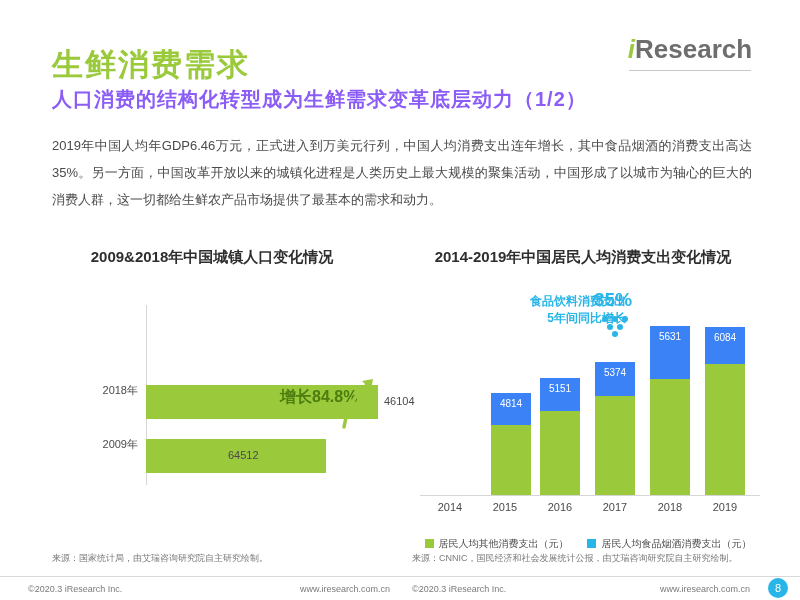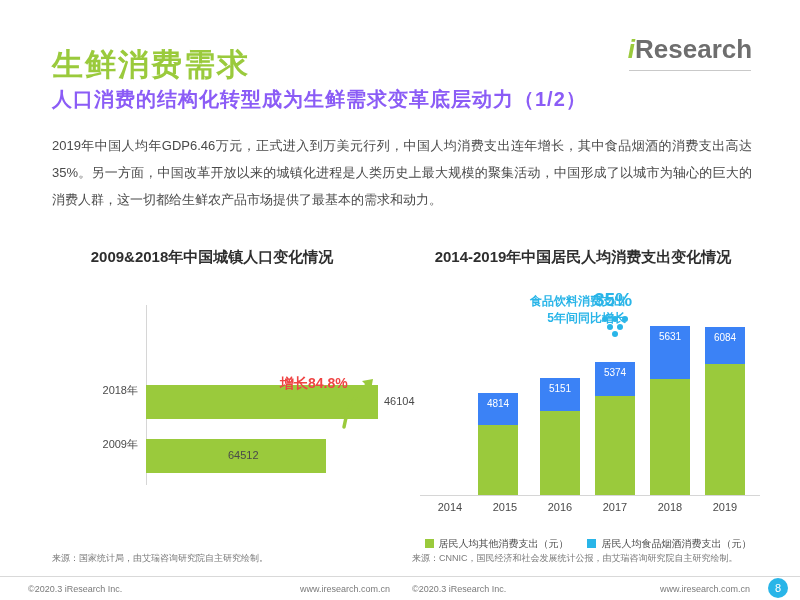--- a/index.html
+++ b/index.html
@@ -58,22 +58,22 @@
   .hbar-row{position:absolute;left:104px;height:34px;}
   .hbar{height:34px;background:#9ACA3C;}
   .hbar-label{
     position:absolute;left:0px;width:96px;text-align:right;
     font-size:11px;color:#4A4A4A;line-height:15px;
   }
   .hbar-val{
     position:absolute;font-size:11px;color:#4A4A4A;
   }
   .growth{
-    position:absolute;left:238px;top:88px;
-    font-size:14px;font-weight:bold;color:#ef4444;
+    position:absolute;left:238px;top:100px;
+    font-size:16px;font-weight:bold;color:#4d7c0f;
   }
   .arrow-svg{position:absolute;left:296px;top:86px;}
 
   
   .rc-plot{position:relative;width:370px;height:230px;margin-top:16px;}
   .rc-axis{position:absolute;left:22px;top:212px;width:340px;height:1px;background:#D6D6D6;}
   .col{position:absolute;bottom:18px;width:40px;}
   .seg-top{background:#3b82f6;width:100%;position:relative;}
   .seg-bot{background:#9ACA3C;width:100%;}
   .seg-val{
@@ -176,21 +176,21 @@
         <circle cx="25" cy="4" r="3" fill="#29B5E8"></circle>
         <circle cx="10" cy="12" r="3" fill="#29B5E8"></circle>
         <circle cx="20" cy="12" r="3" fill="#29B5E8"></circle>
         <circle cx="15" cy="19" r="3" fill="#29B5E8"></circle>
       </svg>
 
       <div class="rc-axis"></div>
 
       <div class="xlab" style="left:32px;">2014</div>
 
-      <div class="col" style="left:80px;">
+      <div class="col" style="left:93px;">
         <div class="seg-top" style="height:32px;">
           <div class="seg-val">4814</div>
         </div>
         <div class="seg-bot" style="height:70px;"></div>
       </div>
       <div class="xlab" style="left:87px;">2015</div>
 
       <div class="col" style="left:142px;">
         <div class="seg-top" style="height:33px;">
           <div class="seg-val">5151</div>

